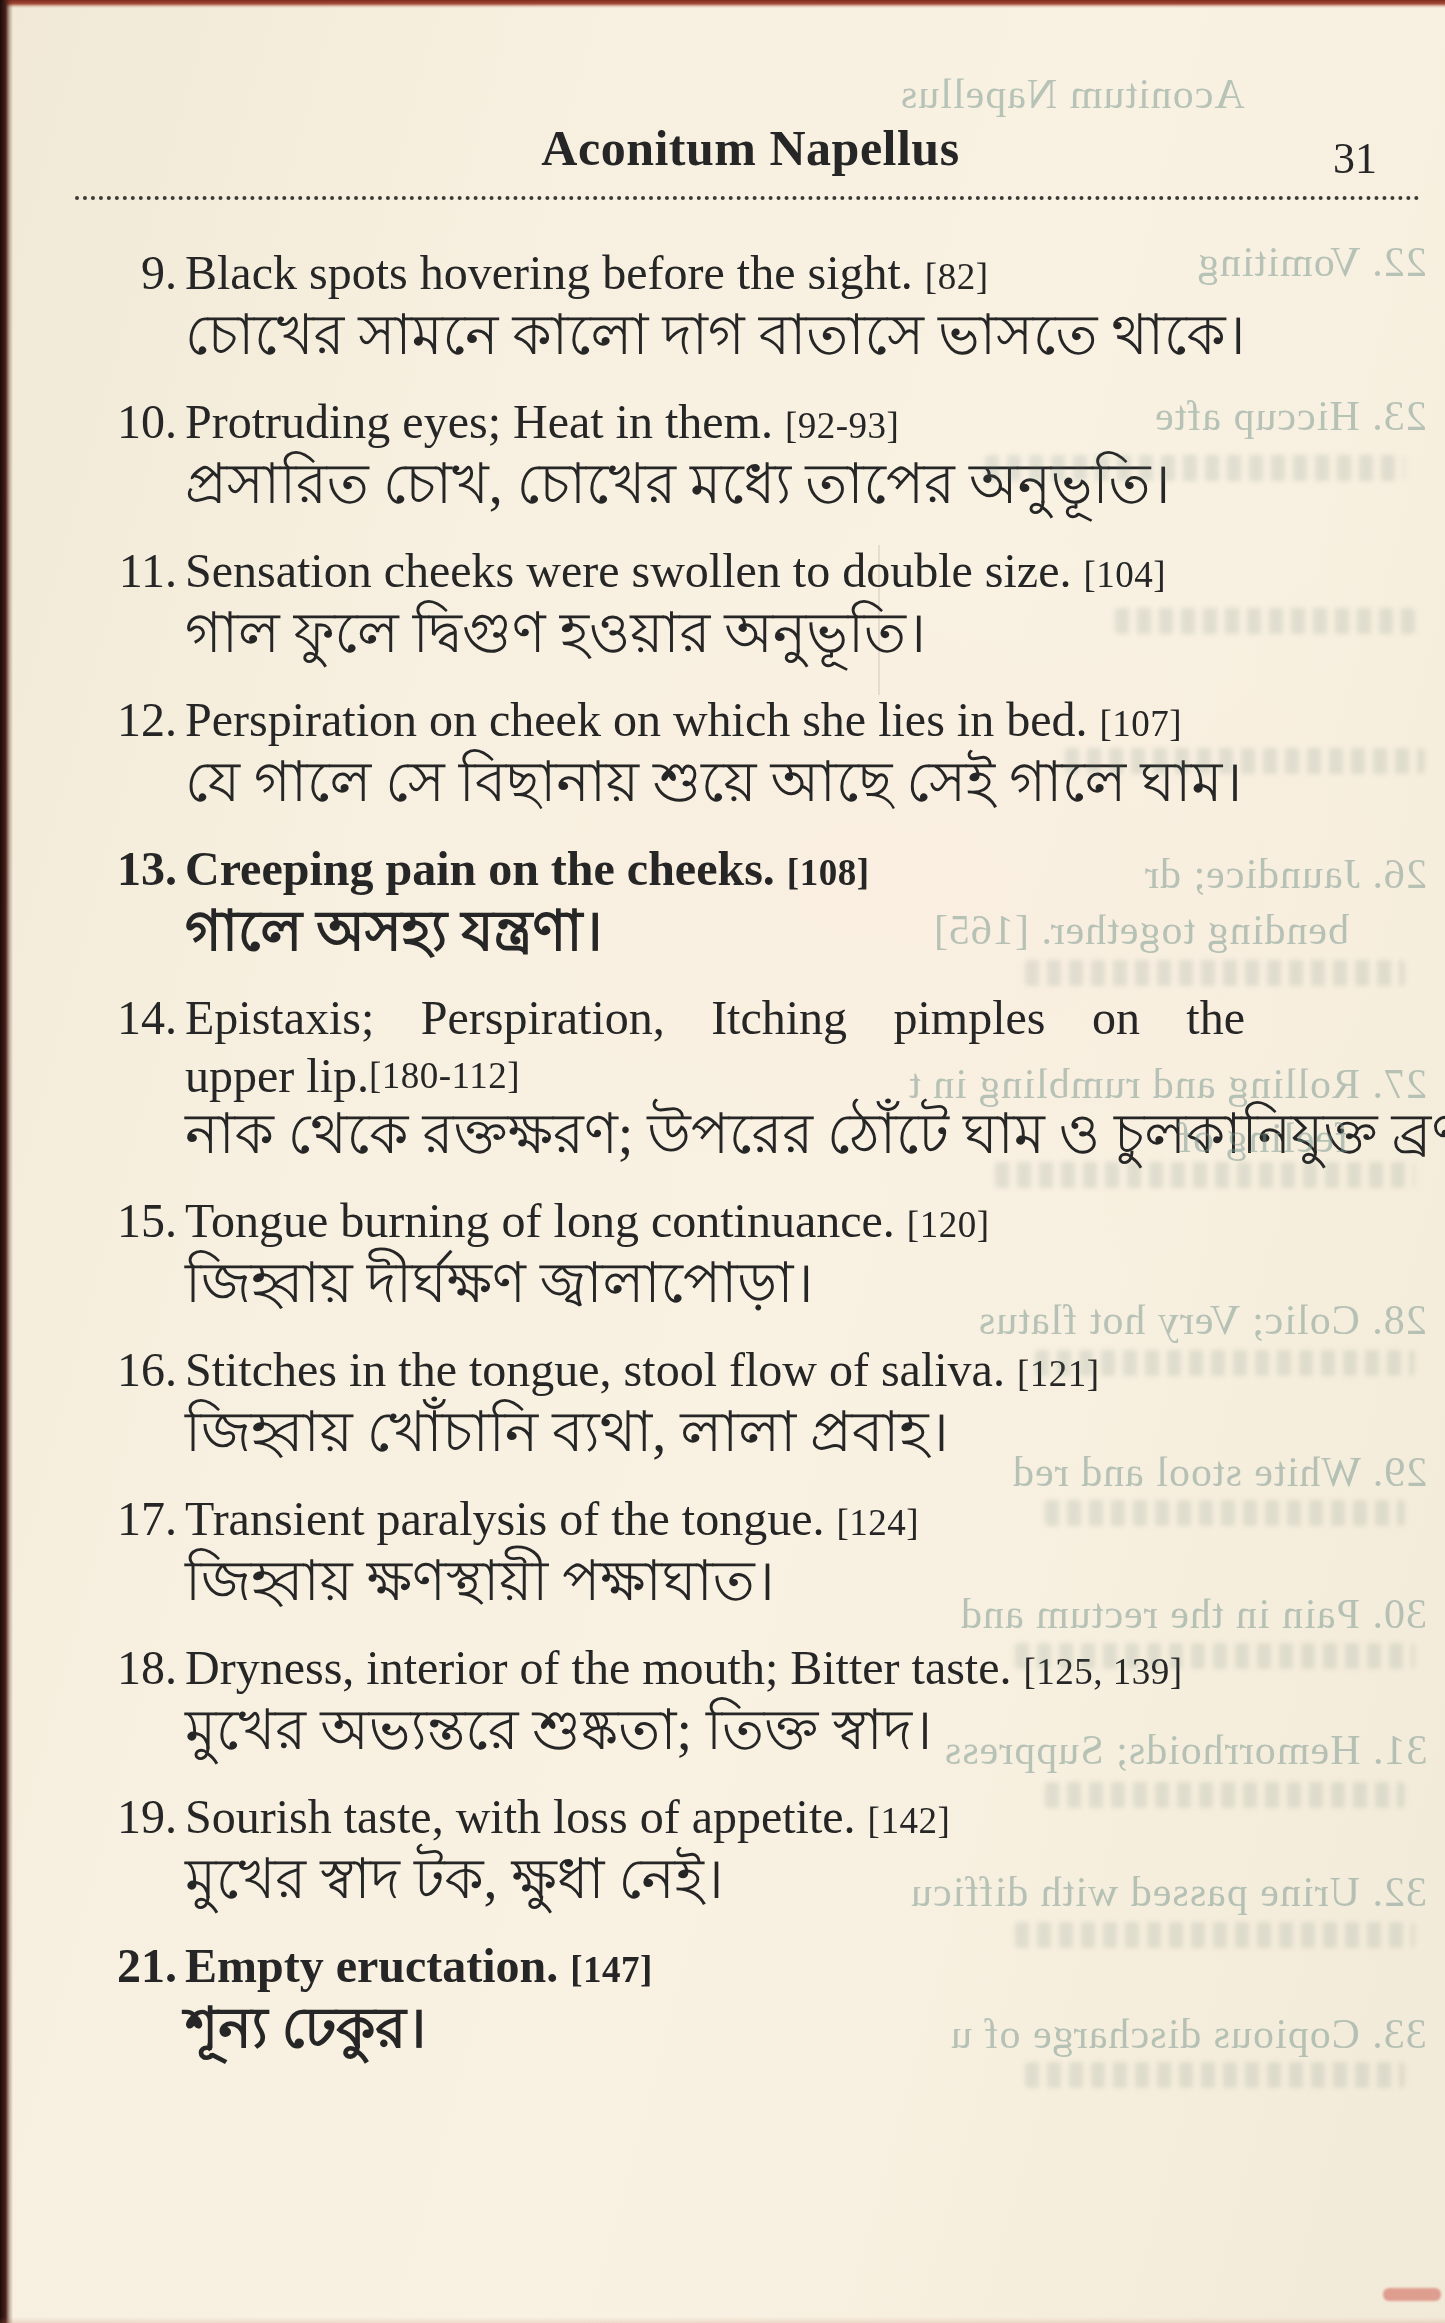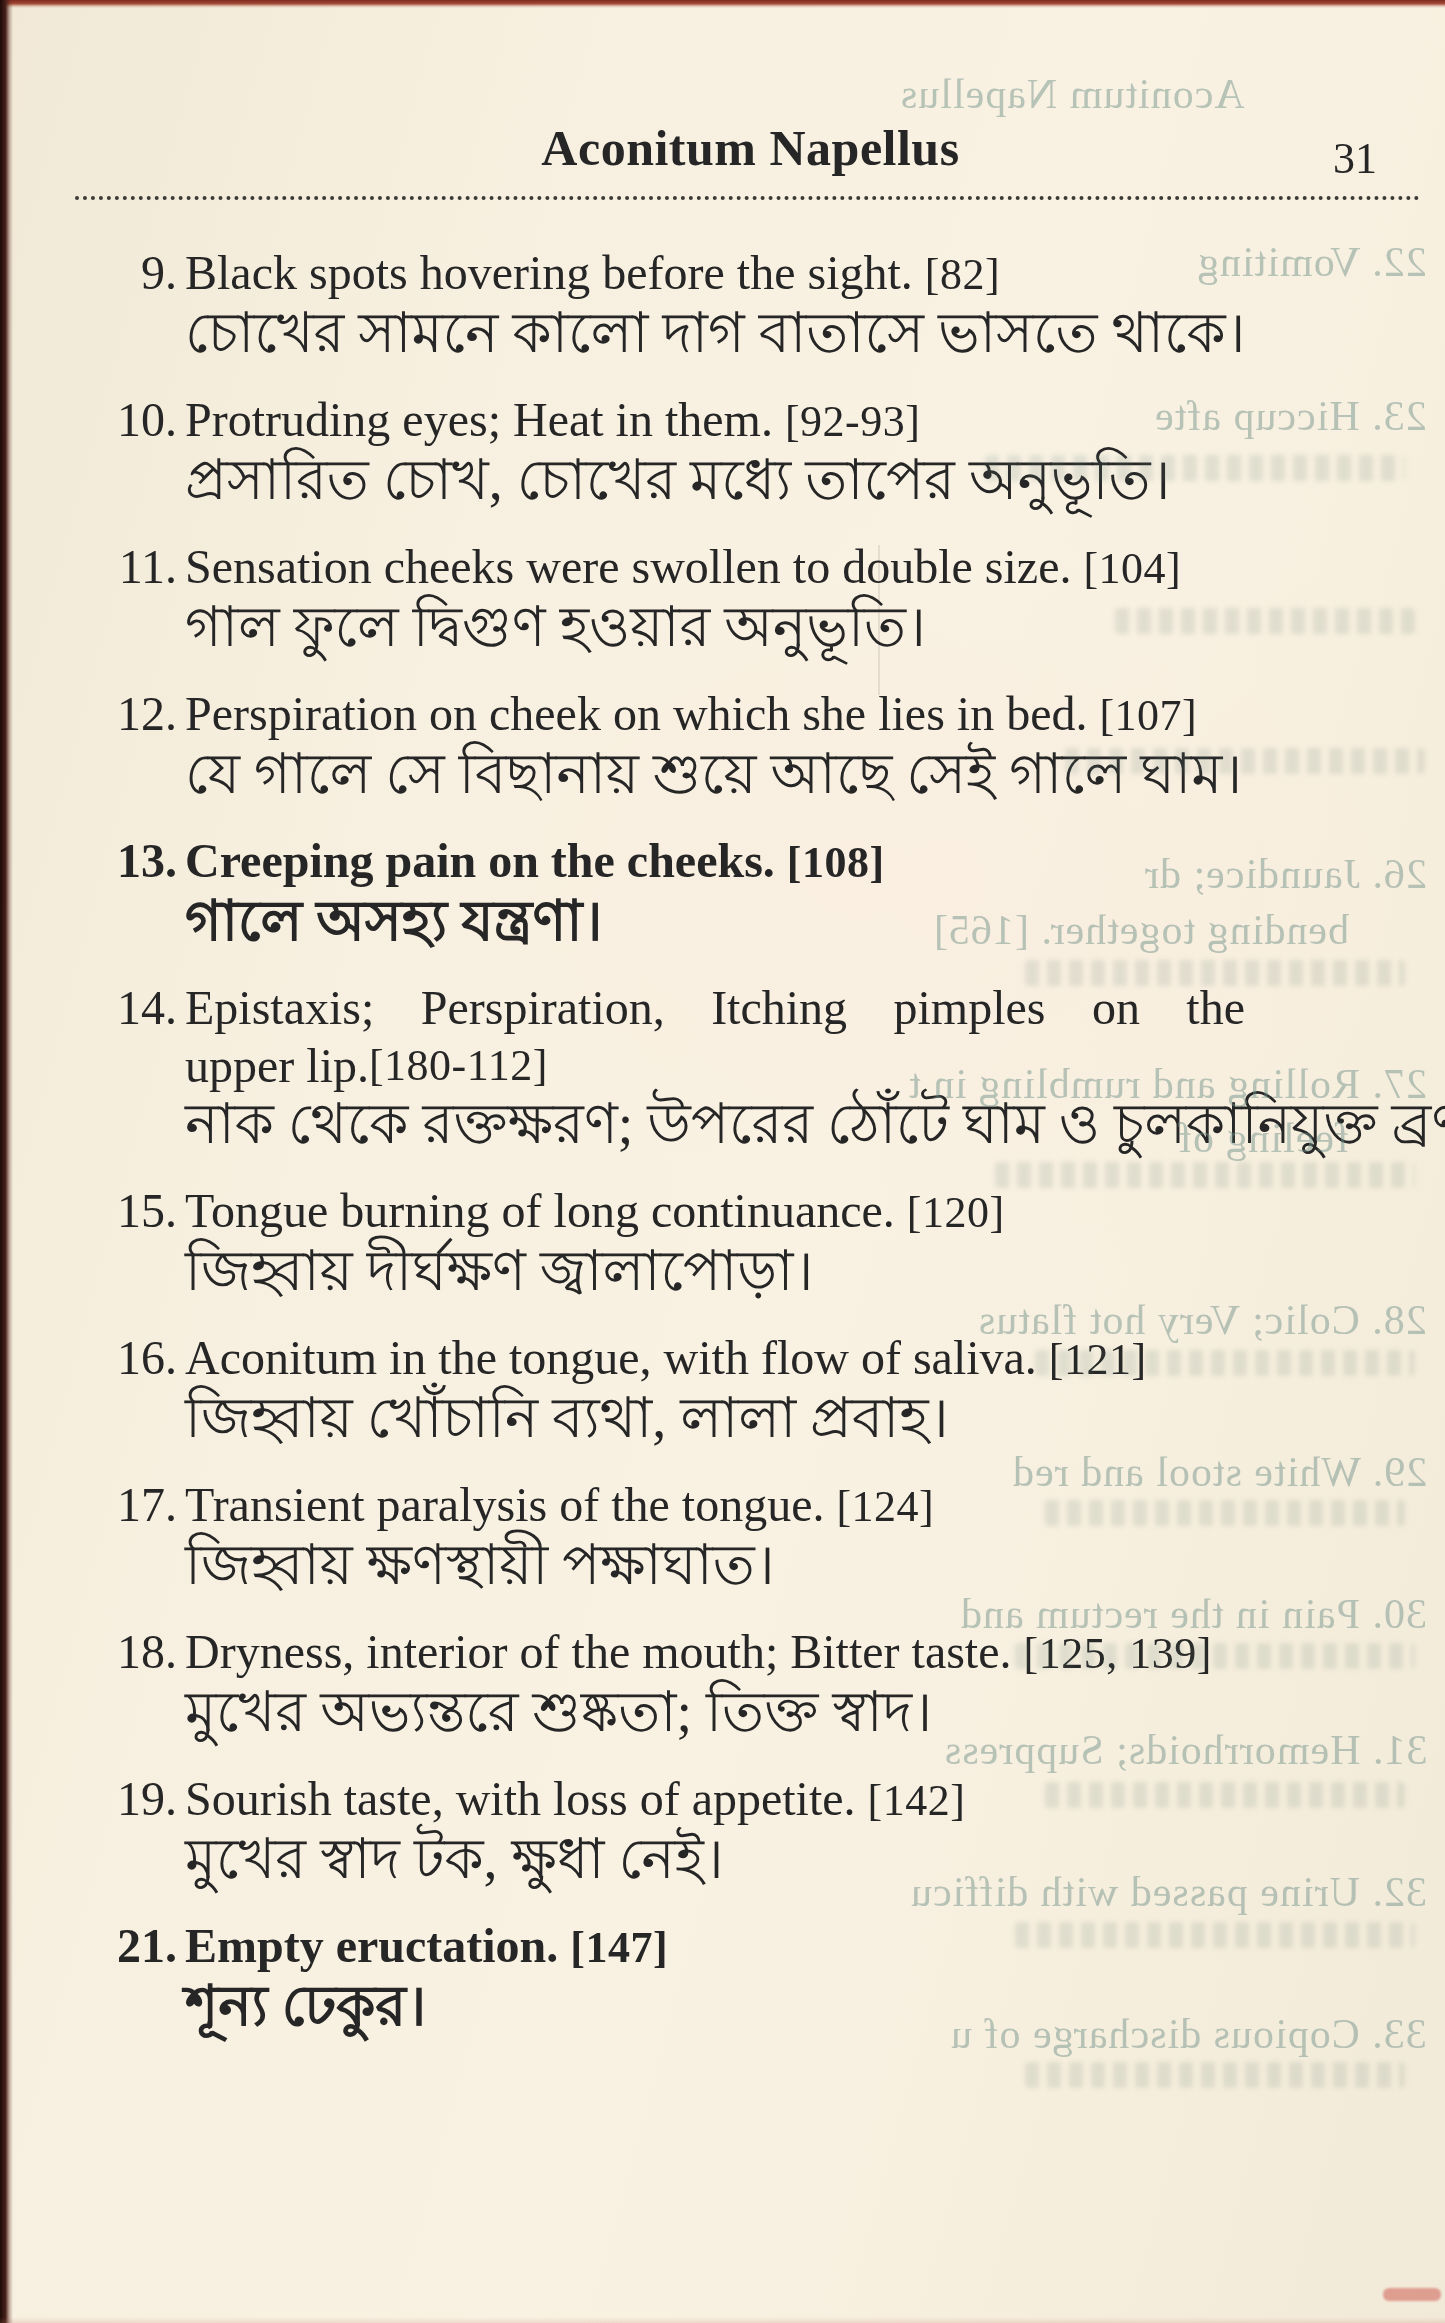--- a/index.html
+++ b/index.html
@@ -37,21 +37,21 @@
   
   .list{margin-top:44px;}
   .item{padding-left:85px;margin-bottom:29px;}
   .en-row{display:flex;font-size:48px;line-height:58px;}
   .num{flex:none;width:100px;padding-right:8px;box-sizing:border-box;
     text-align:right;font-size:48px;line-height:58px;}
   .en{white-space:nowrap;}
   .en.justify{white-space:normal;width:1060px;flex:none;
     text-align:justify;text-align-last:justify;}
   .en-row.second{margin-left:100px;white-space:nowrap;}
-  .ref{font-size:44px;letter-spacing:.5px;}
+  .ref{font-size:37px;letter-spacing:.5px;}
   .bn{margin-left:100px;font-size:56px;line-height:58px;white-space:nowrap;}
   .item.bold .en-row,.item.bold .num,.item.bold .bn{font-weight:bold;}
 
   
   .ghost{position:absolute;transform:scaleX(-1);
     font-size:42px;line-height:48px;color:rgba(110,145,135,.48);
     filter:blur(.7px);letter-spacing:1px;white-space:nowrap;}
   .smudge{position:absolute;height:26px;opacity:.15;border-radius:4px;
     background:repeating-linear-gradient(90deg,#5d7a72 0 14px,rgba(93,122,114,0) 14px 22px);
     filter:blur(2.5px);}
@@ -129,21 +129,21 @@
     <div class="en-row">
       <span class="num">15.</span>
       <span class="en"><span class="en-text">Tongue burning of long continuance.</span> <span class="ref">[120]</span></span>
     </div>
     <div class="bn">জিহ্বায় দীর্ঘক্ষণ জ্বালাপোড়া।</div>
   </div>
 
   <div class="item">
     <div class="en-row">
       <span class="num">16.</span>
-      <span class="en"><span class="en-text">Aconitum in the tongue, with flow of saliva.</span> <span class="ref">[121]</span></span>
+      <span class="en"><span class="en-text">Stitches in the tongue, stool flow of saliva.</span> <span class="ref">[121]</span></span>
     </div>
     <div class="bn">জিহ্বায় খোঁচানি ব্যথা, লালা প্রবাহ।</div>
   </div>
 
   <div class="item">
     <div class="en-row">
       <span class="num">17.</span>
       <span class="en"><span class="en-text">Transient paralysis of the tongue.</span> <span class="ref">[124]</span></span>
     </div>
     <div class="bn">জিহ্বায় ক্ষণস্থায়ী পক্ষাঘাত।</div>

